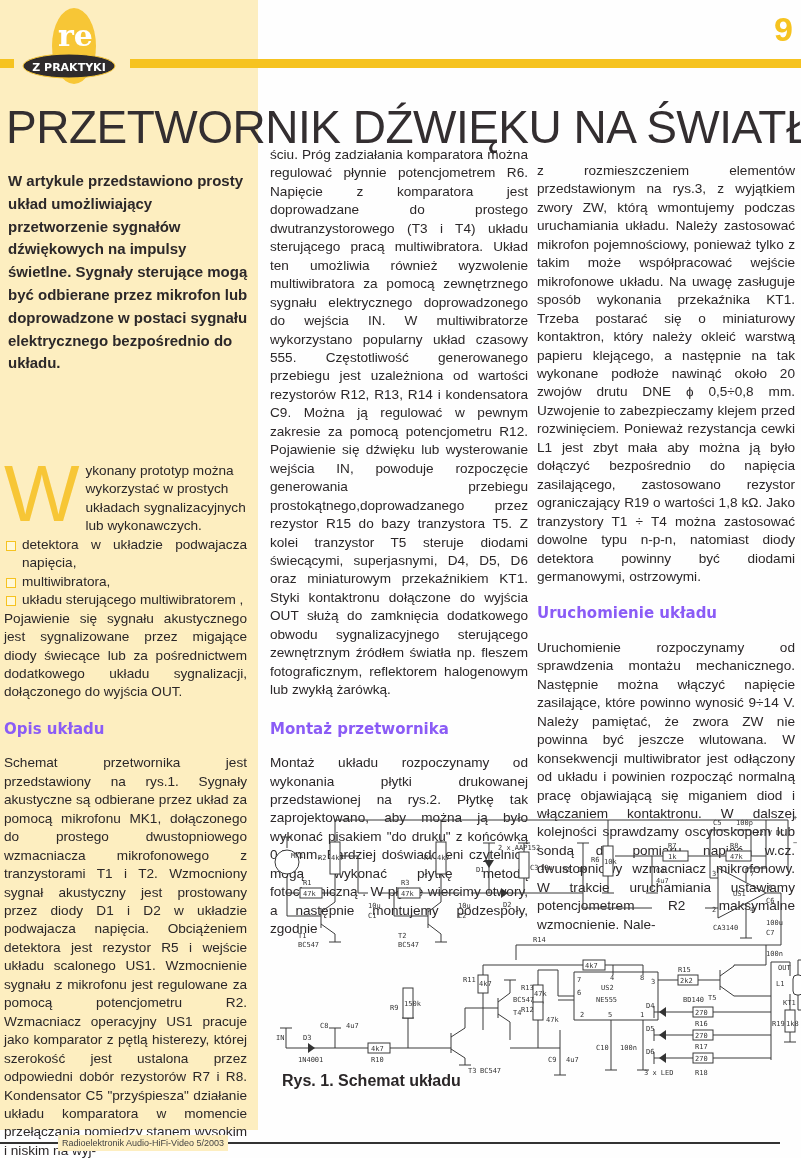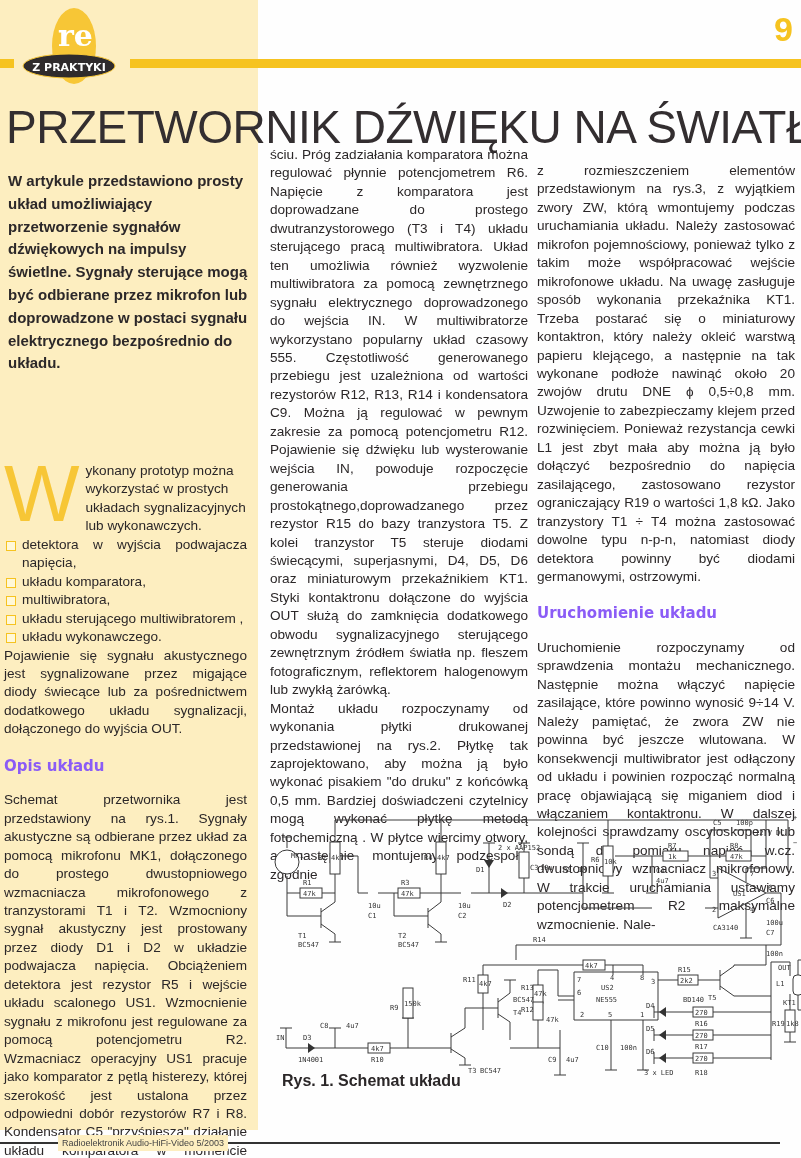--- a/index.html
+++ b/index.html
@@ -45,33 +45,32 @@
 <h1 class="title" style="margin:0;font-weight:normal;">PRZETWORNIK DŹWIĘKU NA ŚWIATŁO</h1>
 
 <div class="lead">W artykule przedstawiono prosty układ umożliwiający przetworzenie sygnałów dźwiękowych na impulsy świetlne. Sygnały sterujące mogą być odbierane przez mikrofon lub doprowadzone w postaci sygnału elektrycznego bezpośrednio do układu.</div>
 
 <div class="col col1" style="top:462px;">
   <p>
       <span class="dropcap">W</span>
       <span style="display:block;padding-left:4px;text-align:left;">ykonany prototyp można wykorzystać w prostych układach sygnalizacyjnych lub wykonawczych.</span>
     </p>
   <ul class="bullets">
-    <li>detektora w wyjścia podwajacza napięcia,</li>
-    <li>układu komparatora,</li>
+    <li>detektora w układzie podwajacza napięcia,</li>
     <li>multiwibratora,</li>
     <li>układu sterującego multiwibratorem ,</li>
-    <li>układu wykonawczego.</li>
   </ul>
   <p>Pojawienie się sygnału akustycznego jest sygnalizowane przez migające diody świecące lub za pośrednictwem dodatkowego układu sygnalizacji, dołączonego do wyjścia OUT.</p>
   <div class="sec">Opis układu</div>
   <p>Schemat przetwornika jest przedstawiony na rys.1. Sygnały akustyczne są odbierane przez układ za pomocą mikrofonu MK1, dołączonego do prostego dwustopniowego wzmacniacza mikrofonowego z tranzystorami T1 i T2. Wzmocniony sygnał akustyczny jest prostowany przez diody D1 i D2 w układzie podwajacza napięcia. Obciążeniem detektora jest rezystor R5 i wejście układu scalonego US1. Wzmocnienie sygnału z mikrofonu jest regulowane za pomocą potencjometru R2. Wzmacniacz operacyjny US1 pracuje jako komparator z pętlą histerezy, której szerokość jest ustalona przez odpowiedni dobór rezystorów R7 i R8. Kondensator C5 "przyśpiesza" działanie układu komparatora w momencie przełączania pomiędzy stanem wysokim i niskim na wyj-</p>
 </div>
 
 <div class="col col2">
   <p>ściu. Próg zadziałania komparatora można regulować płynnie potencjometrem R6. Napięcie z komparatora jest doprowadzane do prostego dwutranzystorowego (T3 i T4) układu sterującego pracą multiwibratora. Układ ten umożliwia również wyzwolenie multiwibratora za pomocą zewnętrznego sygnału elektrycznego doprowadzonego do wejścia IN. W multiwibratorze wykorzystano popularny układ czasowy 555. Częstotliwość generowanego przebiegu jest uzależniona od wartości rezystorów R12, R13, R14 i kondensatora C9. Można ją regulować w pewnym zakresie za pomocą potencjometru R12. Pojawienie się dźwięku lub wysterowanie wejścia IN, powoduje rozpoczęcie generowania przebiegu prostokątnego,doprowadzanego przez rezystor R15 do bazy tranzystora T5. Z kolei tranzystor T5 steruje diodami świecącymi, superjasnymi, D4, D5, D6 oraz miniaturowym przekaźnikiem KT1. Styki kontaktronu dołączone do wyjścia OUT służą do zamknięcia dodatkowego obwodu sygnalizacyjnego sterującego zewnętrznym źródłem światła np. fleszem fotograficznym, reflektorem halogenowym lub zwykłą żarówką.</p>
+  <div class="sec" style="margin-top:20px;">Montaż przetwornika</div>
   <p>Montaż układu rozpoczynamy od wykonania płytki drukowanej przedstawionej na rys.2. Płytkę tak zaprojektowano, aby można ją było wykonać pisakiem "do druku" z końcówką 0,5 mm. Bardziej doświadczeni czytelnicy mogą wykonać płytkę metodą fotochemiczną . W płytce wiercimy otwory, a następnie montujemy podzespoły, zgodnie</p>
 </div>
 
 <div class="col col3">
   <p>z rozmieszczeniem elementów przedstawionym na rys.3, z wyjątkiem zwory ZW, którą wmontujemy podczas uruchamiania układu. Należy zastosować mikrofon pojemnościowy, ponieważ tylko z takim może współpracować wejście mikrofonowe układu. Na uwagę zasługuje sposób wykonania przekaźnika KT1. Trzeba postarać się o miniaturowy kontaktron, który należy okleić warstwą papieru klejącego, a następnie na tak wykonane podłoże nawinąć około 20 zwojów drutu DNE ϕ 0,5÷0,8 mm. Uzwojenie to zabezpieczamy klejem przed rozwinięciem. Ponieważ rezystancja cewki L1 jest zbyt mała aby można ją było dołączyć bezpośrednio do napięcia zasilającego, zastosowano rezystor ograniczający R19 o wartości 1,8 kΩ. Jako tranzystory T1 ÷ T4 można zastosować dowolne typu n-p-n, natomiast diody detektora powinny być diodami germanowymi, ostrzowymi.</p>
   <div class="sec">Uruchomienie układu</div>
   <p>Uruchomienie rozpoczynamy od sprawdzenia montażu mechanicznego. Następnie można włączyć napięcie zasilające, które powinno wynosić 9÷14 V. Należy pamiętać, że zwora ZW nie powinna być jeszcze wlutowana. W konsekwencji multiwibrator jest odłączony od układu i powinien rozpocząć normalną pracę objawiającą się miganiem diod i włączaniem kontaktronu. W dalszej kolejności sprawdzamy oscyloskopem lub sondą do pomiaru napięć w.cz. dwustopniowy wzmacniacz mikrofonowy. W trakcie uruchamiania ustawiamy potencjometrem R2 maksymalne wzmocnienie. Nale-</p>
 </div>
 
 <svg class="schematic" viewBox="0 0 543 300" style="height:300px;" font-family="DejaVu Sans Mono, monospace" font-size="7" fill="#333">

